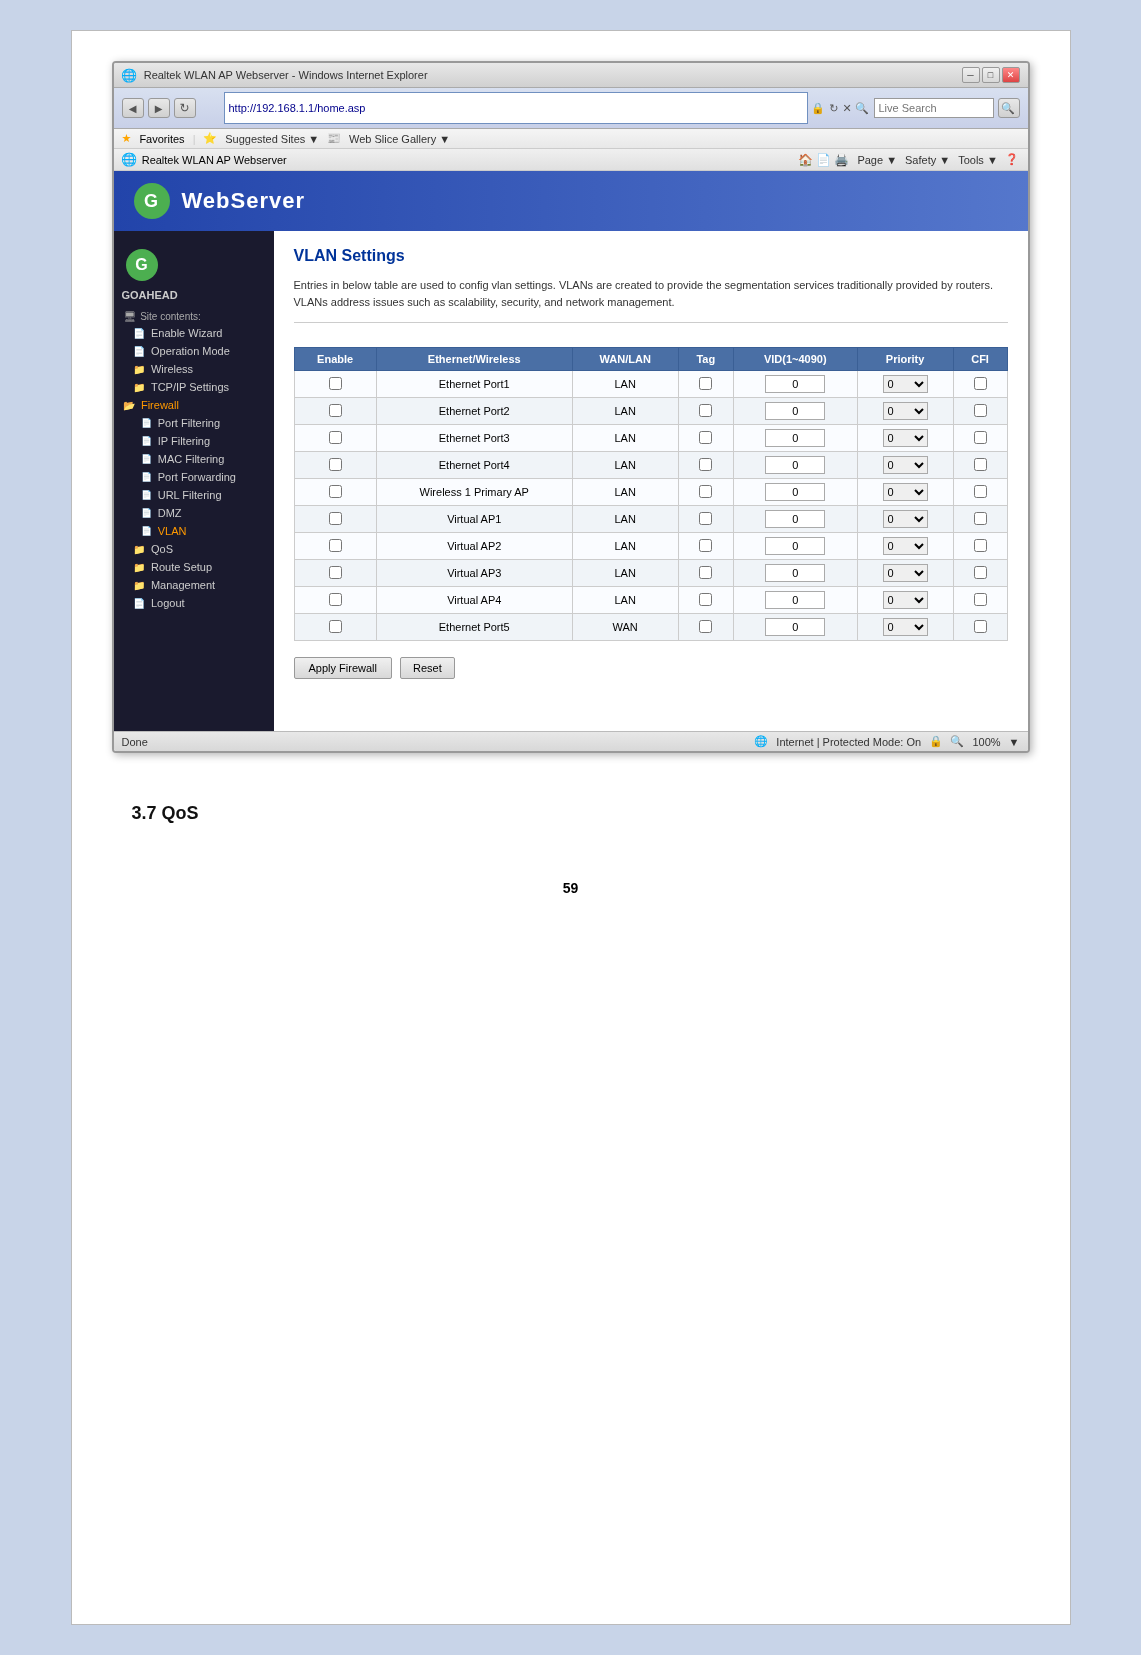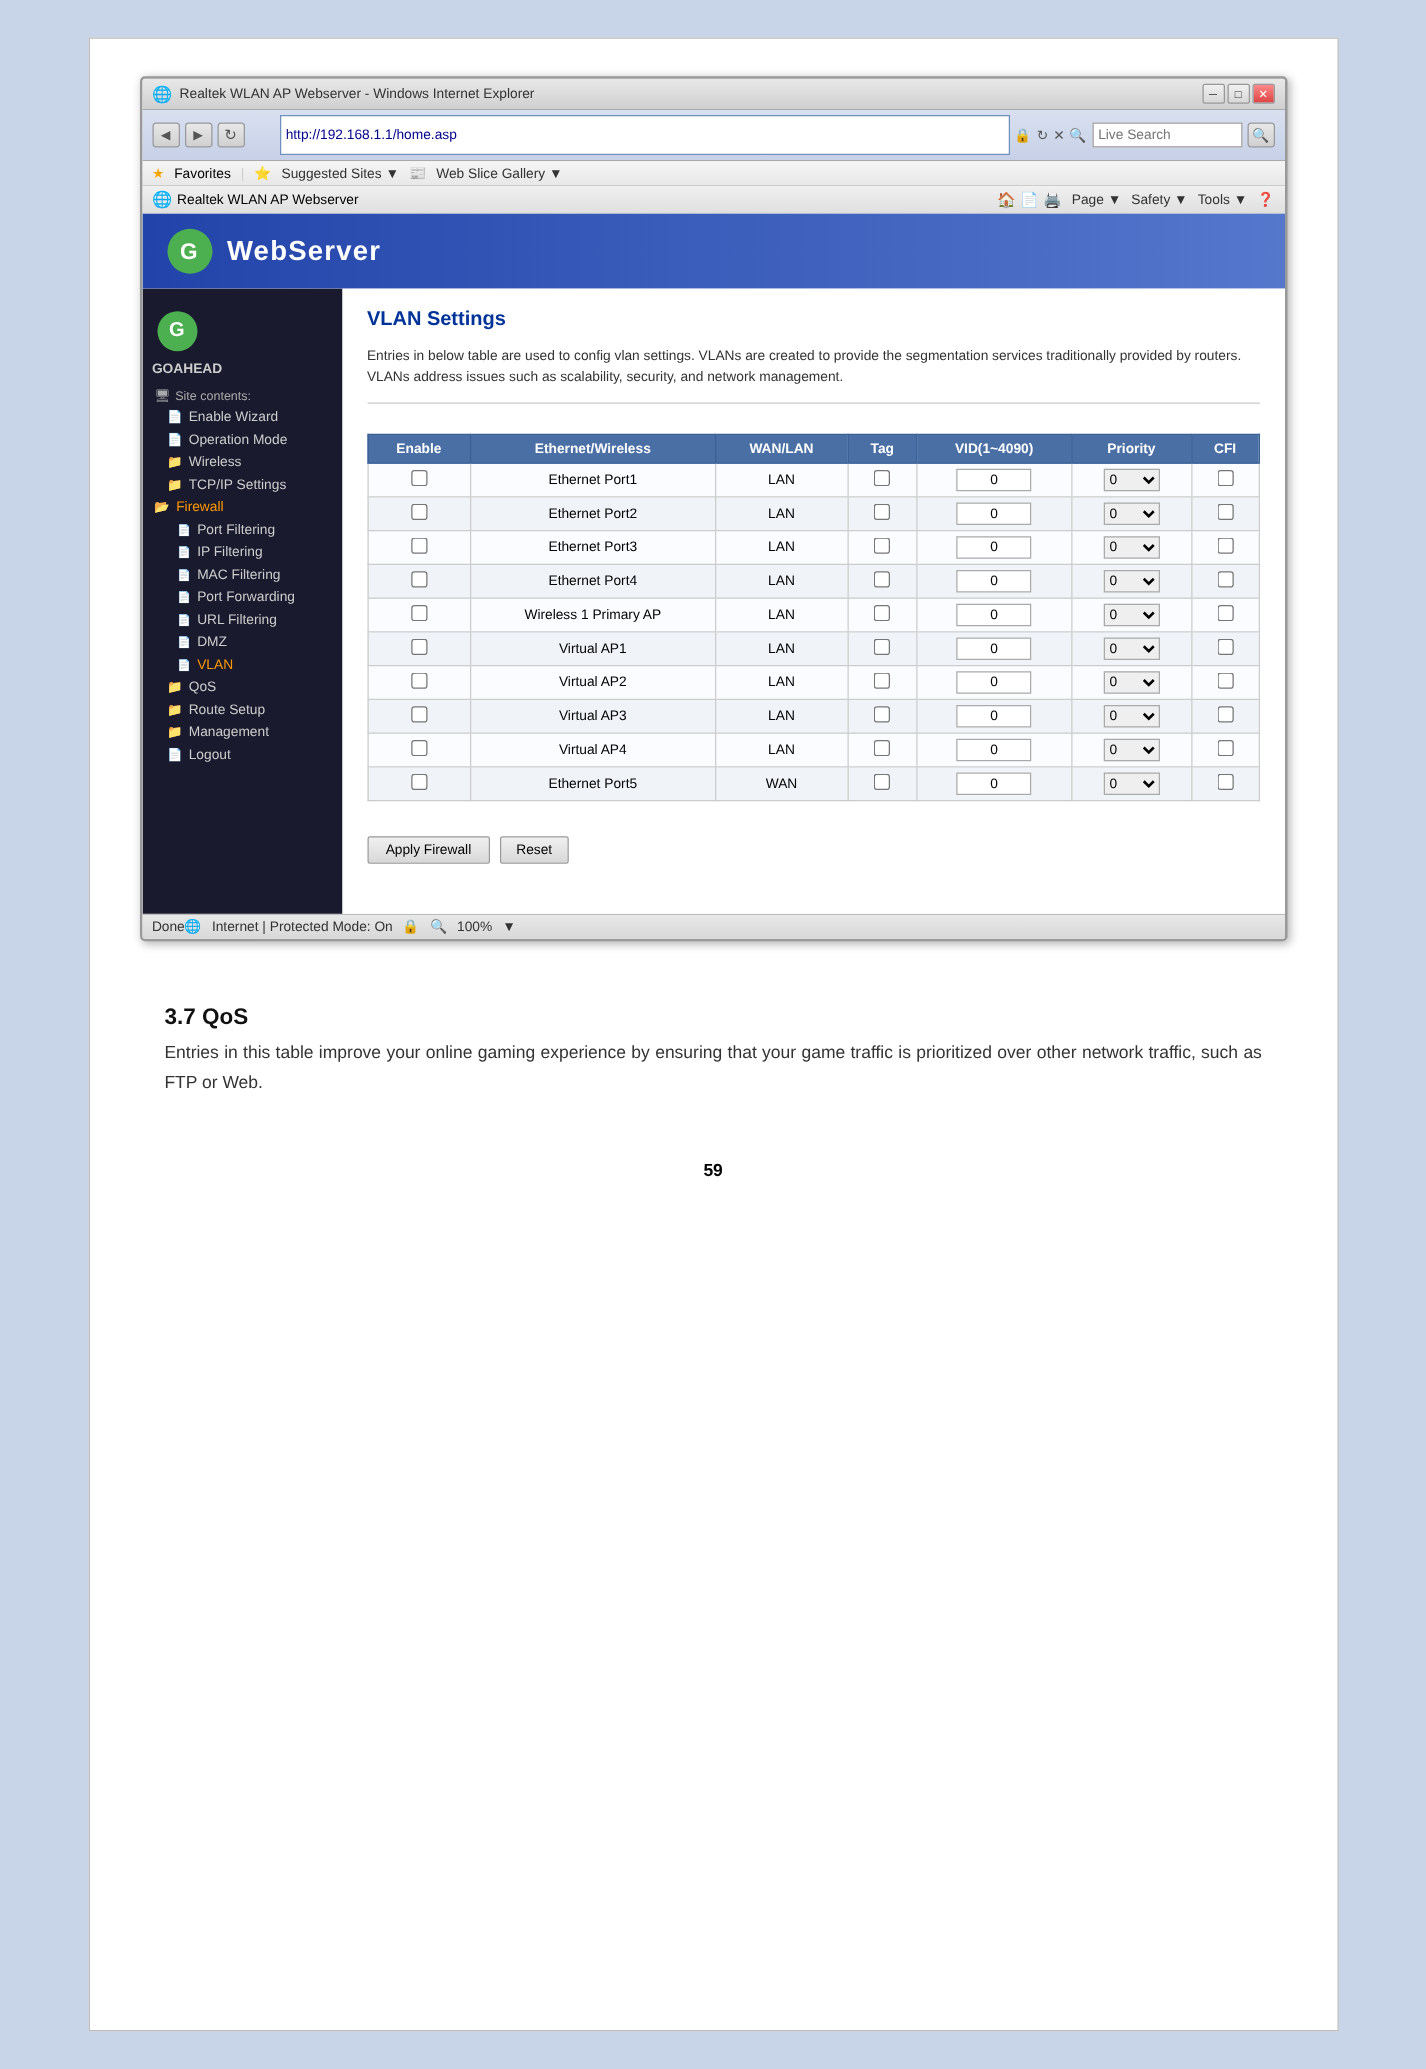--- a/index.html
+++ b/index.html
@@ -210,21 +210,21 @@
       gap: 6px;
       margin-bottom: 14px;
       font-size: 12px;
       color: #333;
     }
     
     .vlan-table {
       width: 100%;
       border-collapse: collapse;
       font-size: 11px;
-      margin-bottom: 28px;
+      margin-bottom: 16px;
     }
     .vlan-table th {
       background: #4a6fa5;
       color: white;
       padding: 5px 8px;
       text-align: center;
       border: 1px solid #3a5f95;
       font-size: 11px;
     }
     .vlan-table td {
@@ -268,20 +268,21 @@
       font-size: 11px;
       cursor: pointer;
       border-radius: 2px;
     }
     
     .browser-statusbar {
       background: linear-gradient(to bottom, #e8e8e8, #d8d8d8);
       padding: 3px 8px;
       display: flex;
       align-items: center;
+      justify-content: space-between;
       border-top: 1px solid #bbb;
       font-size: 11px;
       color: #333;
     }
     .statusbar-right {
       display: flex;
       align-items: center;
       gap: 8px;
     }
     
@@ -706,17 +707,16 @@
         <span>🔒</span>
         <span>🔍</span>
         <span>100%</span>
         <span>▼</span>
       </div>
     </div>
   </div>
 
   <div style="padding: 10px 20px;">
     <div class="section-header">3.7   QoS</div>
-    <div class="section-text">Entries in this table improve your online gaming experience by ensuring that your game traffic is prioritized over other network traffic, such as FTP or Web.</div>
   </div>
 
   <div class="page-number">59</div>
 </div>
 
 </body></html>

